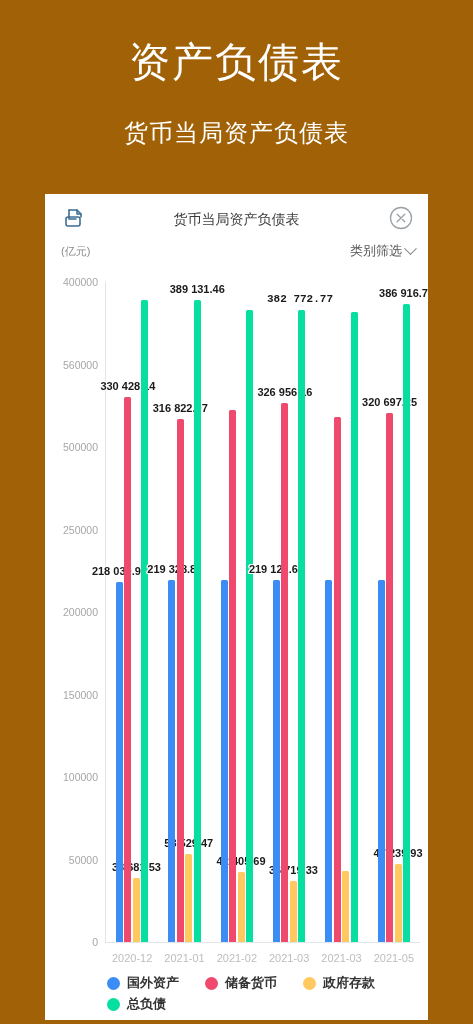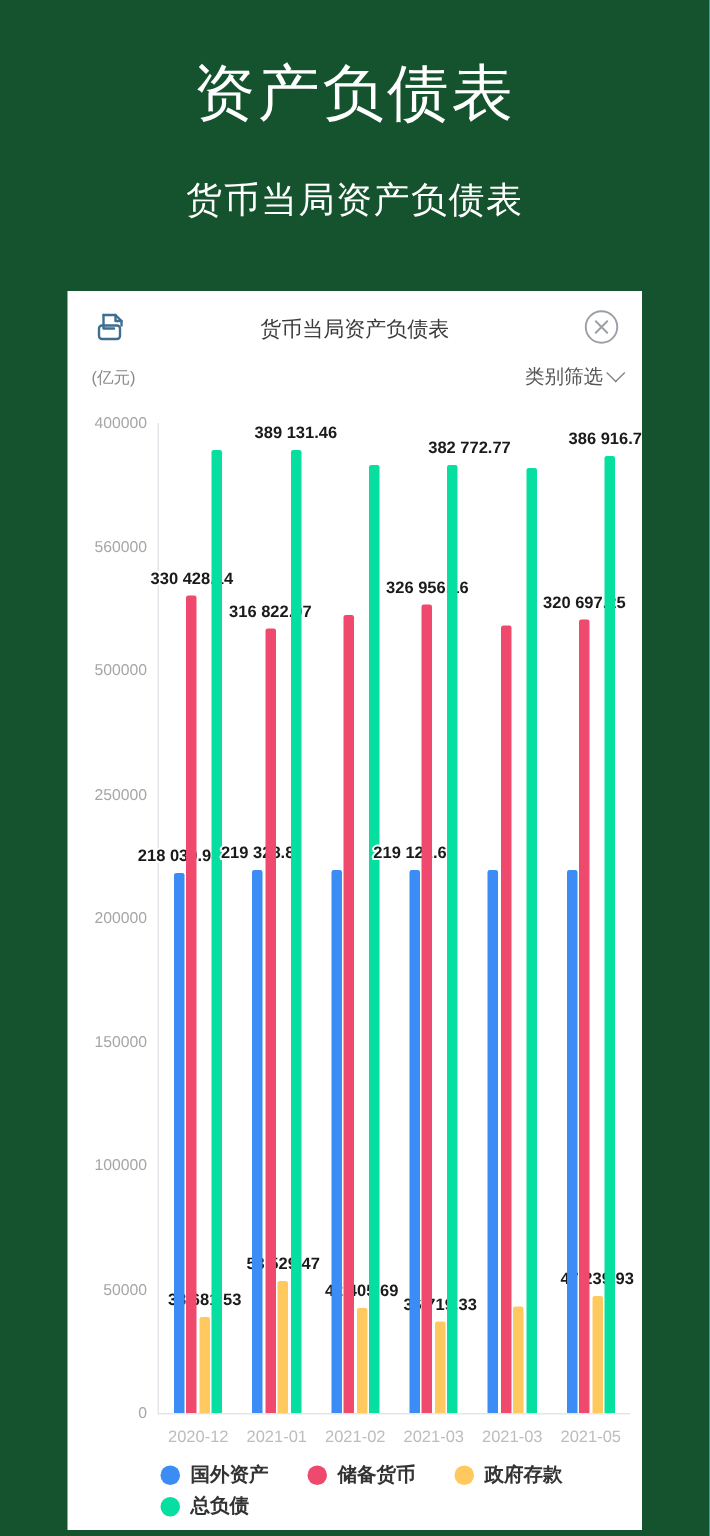--- a/index.html
+++ b/index.html
@@ -6,21 +6,21 @@
   * { box-sizing: border-box; margin: 0; padding: 0; }
   html, body {
     width: 473px; height: 1024px;
     background: #1E92D8;
     font-family: "Liberation Sans", "DejaVu Sans", sans-serif;
     overflow: hidden;
   }
   #page {
     position: relative;
     width: 473px; height: 1024px;
-    background: #14532d;
+    background: #a16207;
   }
 
   
   .page-title {
     position: absolute; top: 38px; left: 0; width: 473px;
     text-align: center;
     color: #ffffff;
     font-size: 41px;
     font-weight: 400;
     letter-spacing: 2px;
@@ -239,21 +239,21 @@
           <div class="dlabel" style="left: 135.083px; top: 585.031px;">42 405.69</div>
           <div class="group" style="left: 104.667px; width: 52.3333px;">
             <div class="bar c0" style="left: 9.91667px; height: 361.893px; bottom: 0px;"></div>
             <div class="bar c1" style="left: 18.4167px; height: 532.125px; bottom: 0px;"></div>
             <div class="bar c2" style="left: 26.9167px; height: 69.9694px; bottom: 0px;"></div>
             <div class="bar c3" style="left: 35.4167px; height: 631.575px; bottom: 0px;"></div>
           </div>
           <div class="dlabel" style="left: 170.417px; top: 293.448px;">219 122.64</div>
           <div class="dlabel" style="left: 178.917px; top: 115.522px;">326 956.16</div>
           <div class="dlabel" style="left: 187.417px; top: 594.413px;">36 719.33</div>
-          <div class="dlabel" style="left: 207px; top: 23.4249px;">382 772.77</div>
+          <div class="dlabel" style="left: 194px; top: 23.4249px; font-family: Liberation Mono, monospace;">382 772.77</div>
           <div class="group" style="left: 157px; width: 52.3333px;">
             <div class="bar c0" style="left: 9.91667px; height: 361.552px; bottom: 0px;"></div>
             <div class="bar c1" style="left: 18.4167px; height: 539.478px; bottom: 0px;"></div>
             <div class="bar c2" style="left: 26.9167px; height: 60.5869px; bottom: 0px;"></div>
             <div class="bar c3" style="left: 35.4167px; height: 631.575px; bottom: 0px;"></div>
           </div>
           <div class="group" style="left: 209.333px; width: 52.3333px;">
             <div class="bar c0" style="left: 9.91667px; height: 361.552px; bottom: 0px;"></div>
             <div class="bar c1" style="left: 18.4167px; height: 525.195px; bottom: 0px;"></div>
             <div class="bar c2" style="left: 26.9167px; height: 71.115px; bottom: 0px;"></div>

